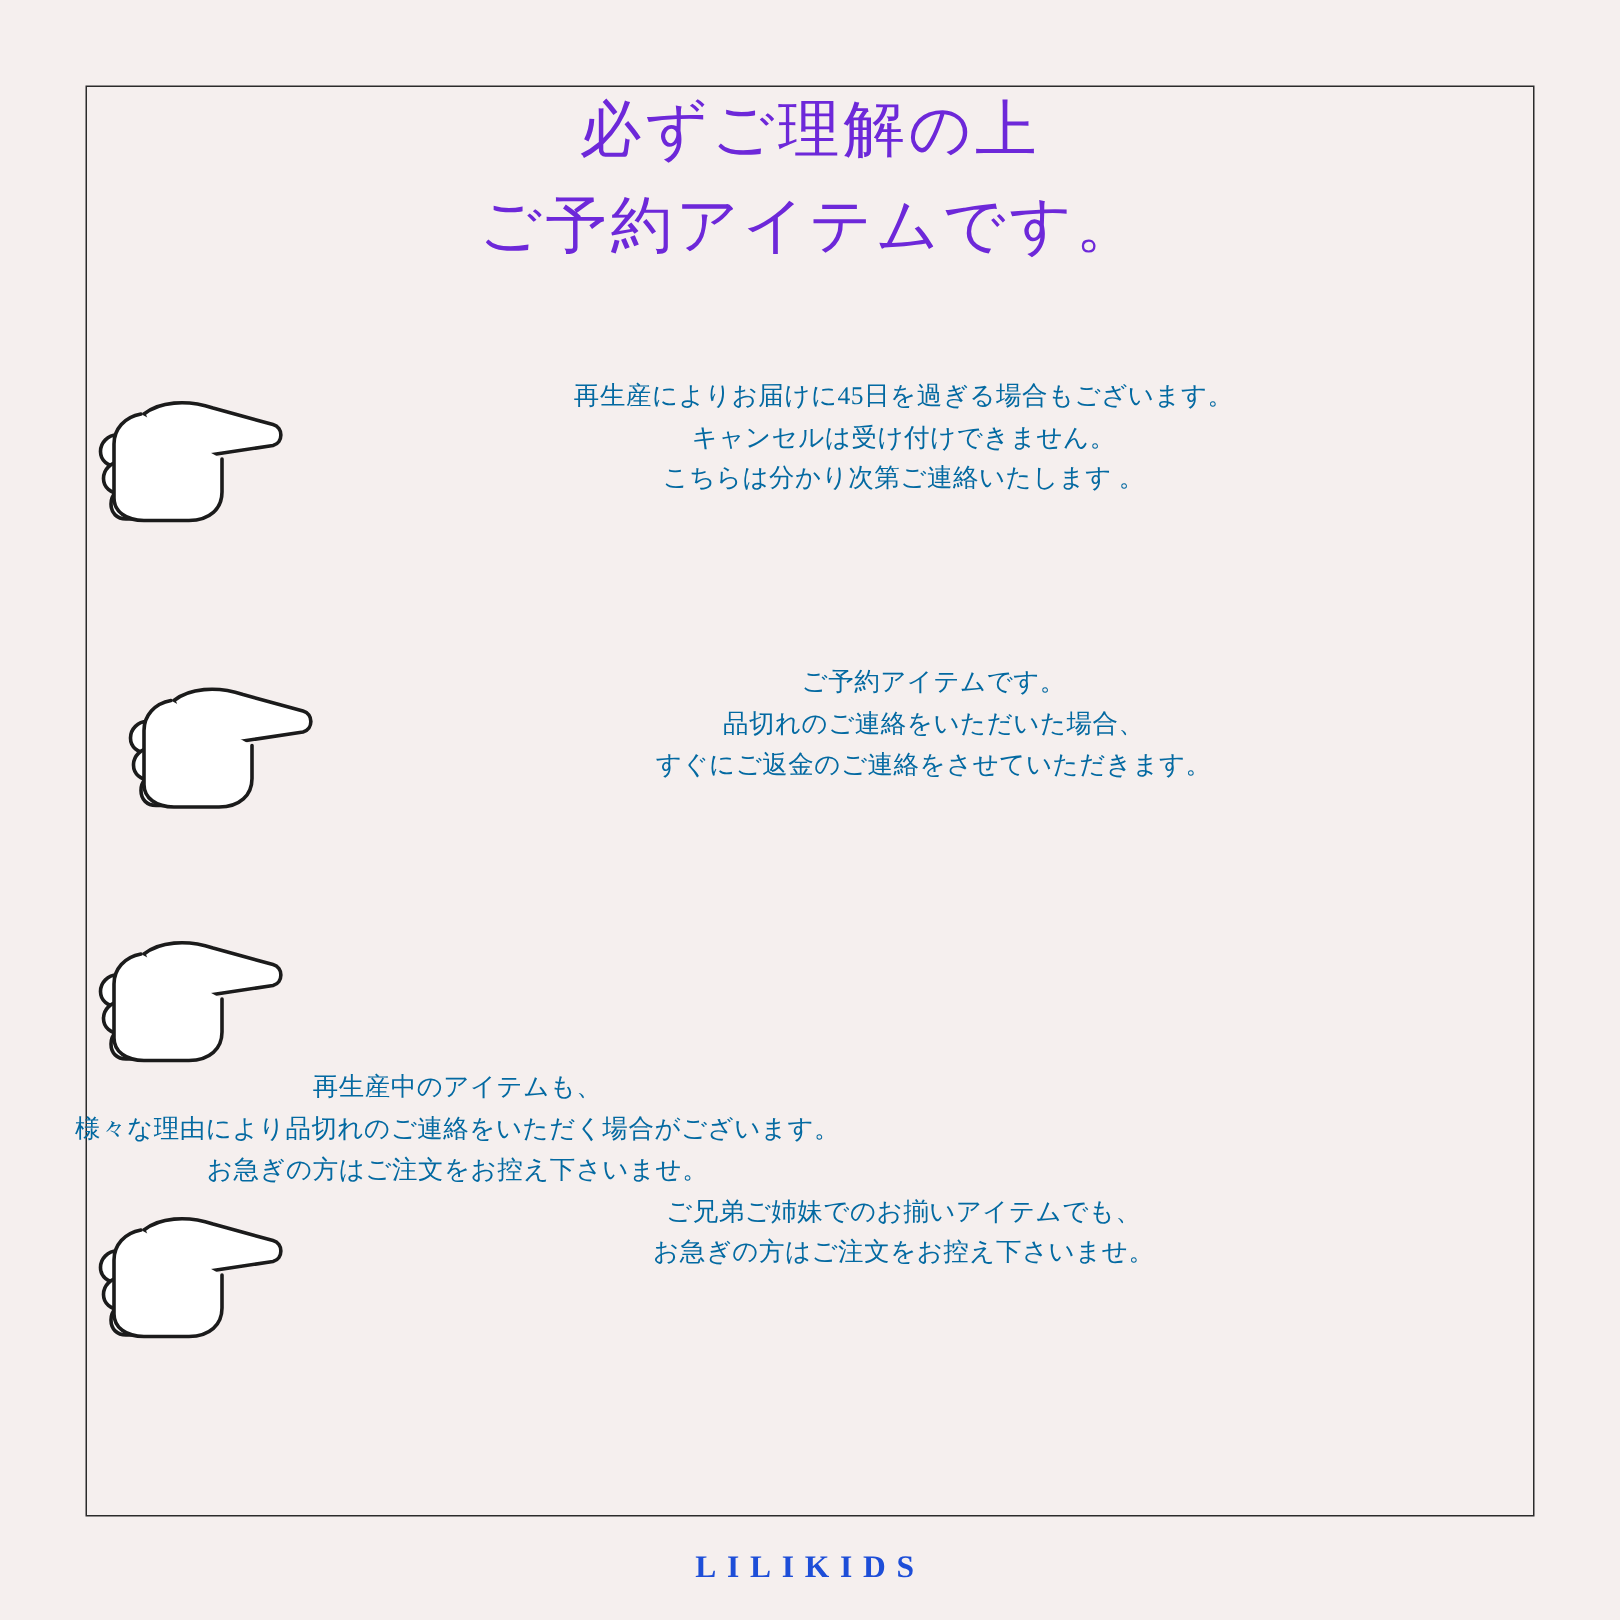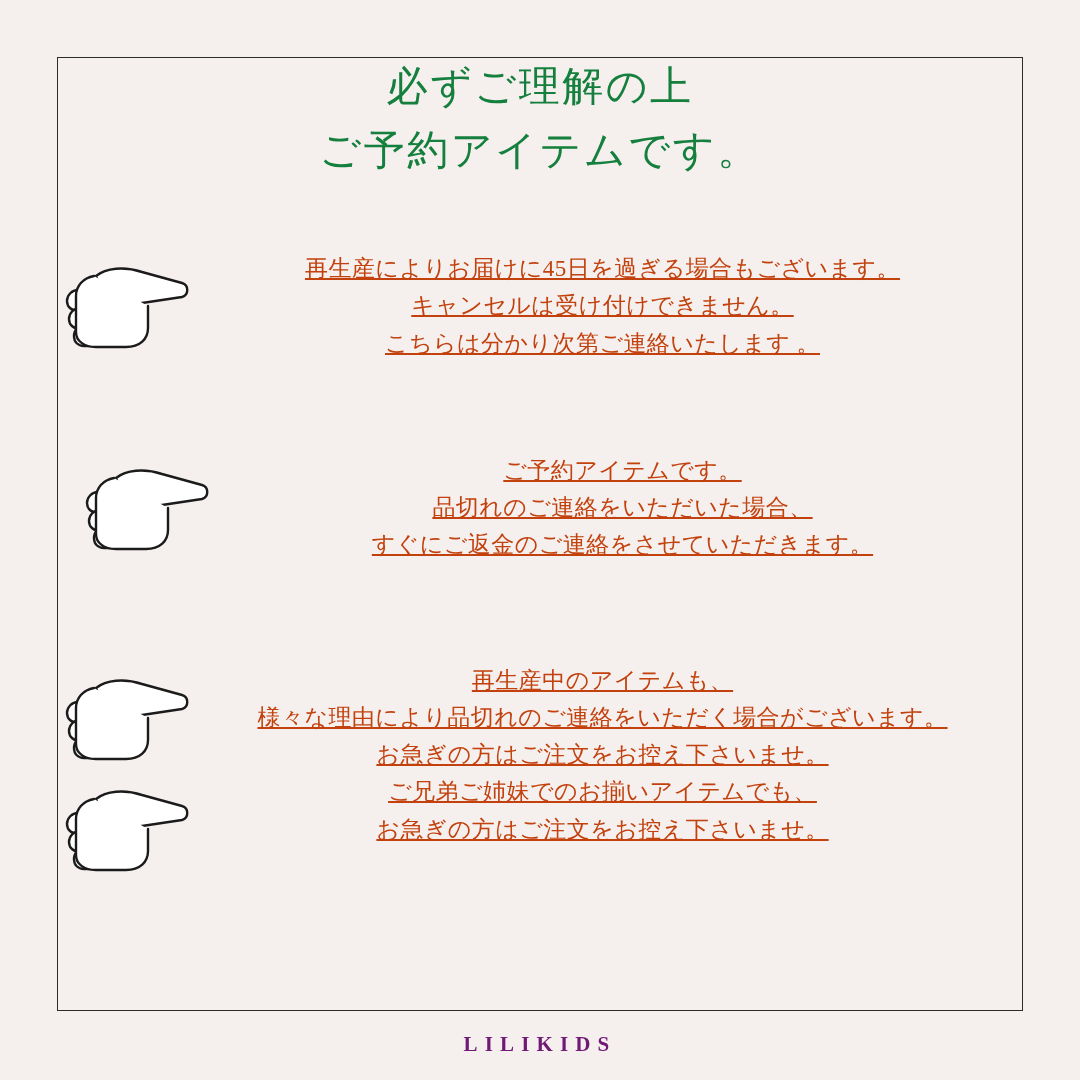--- a/index.html
+++ b/index.html
@@ -32,21 +32,21 @@
   }
   .heading {
     position: absolute;
     left: 0;
     top: 55px;
     width: 100%;
     text-align: center;
     font-size: 41px;
     line-height: 1.55;
     letter-spacing: 0.06em;
-    color: #15803d;
+    color: #6d28d9;
     font-family: "Liberation Serif", "DejaVu Serif", serif;
   }
   .heading .line {
     display: block;
   }
   .blocks {
     position: absolute;
     left: 0;
     top: 250px;
     width: 100%;
@@ -54,58 +54,57 @@
   .block {
     position: relative;
     display: flex;
     align-items: flex-start;
     width: 100%;
     box-sizing: border-box;
     padding: 0 40px 0 50px;
   }
   .block-1 { margin-top: 0px; }
   .block-2 { margin-top: 90px; margin-left: 20px; }
-  .block-3 { margin-top: 98px; }
+  .block-3 { margin-top: 68px; flex-direction: column; }
   .block-4 { }
 
   .hand {
     flex: 0 0 auto;
     width: 145px;
     height: 95px;
     margin-top: 6px;
   }
   .hand svg {
     display: block;
     width: 145px;
     height: 95px;
   }
   .block-text {
     flex: 1 1 auto;
     text-align: center;
-    font-size: 23px;
+    font-size: 17px;
     line-height: 1.62;
     letter-spacing: 0.02em;
-    color: #c2410c;
+    color: #0369a1;
     padding-right: 30px;
-    text-decoration: underline;
   }
   .block-text .line {
     display: block;
     white-space: nowrap;
   }
   .brand {
     position: absolute;
     left: 0;
     top: 1032px;
     width: 100%;
     text-align: center;
     font-size: 21px;
     letter-spacing: 0.34em;
     font-weight: bold;
-    color: #701a75;
+    color: #1d4ed8;
     font-family: "Liberation Serif", "DejaVu Serif", serif;
   }
 </style>
 </head>
 <body>
 
 <div class="canvas">
 
   <div class="frame"></div>
 

